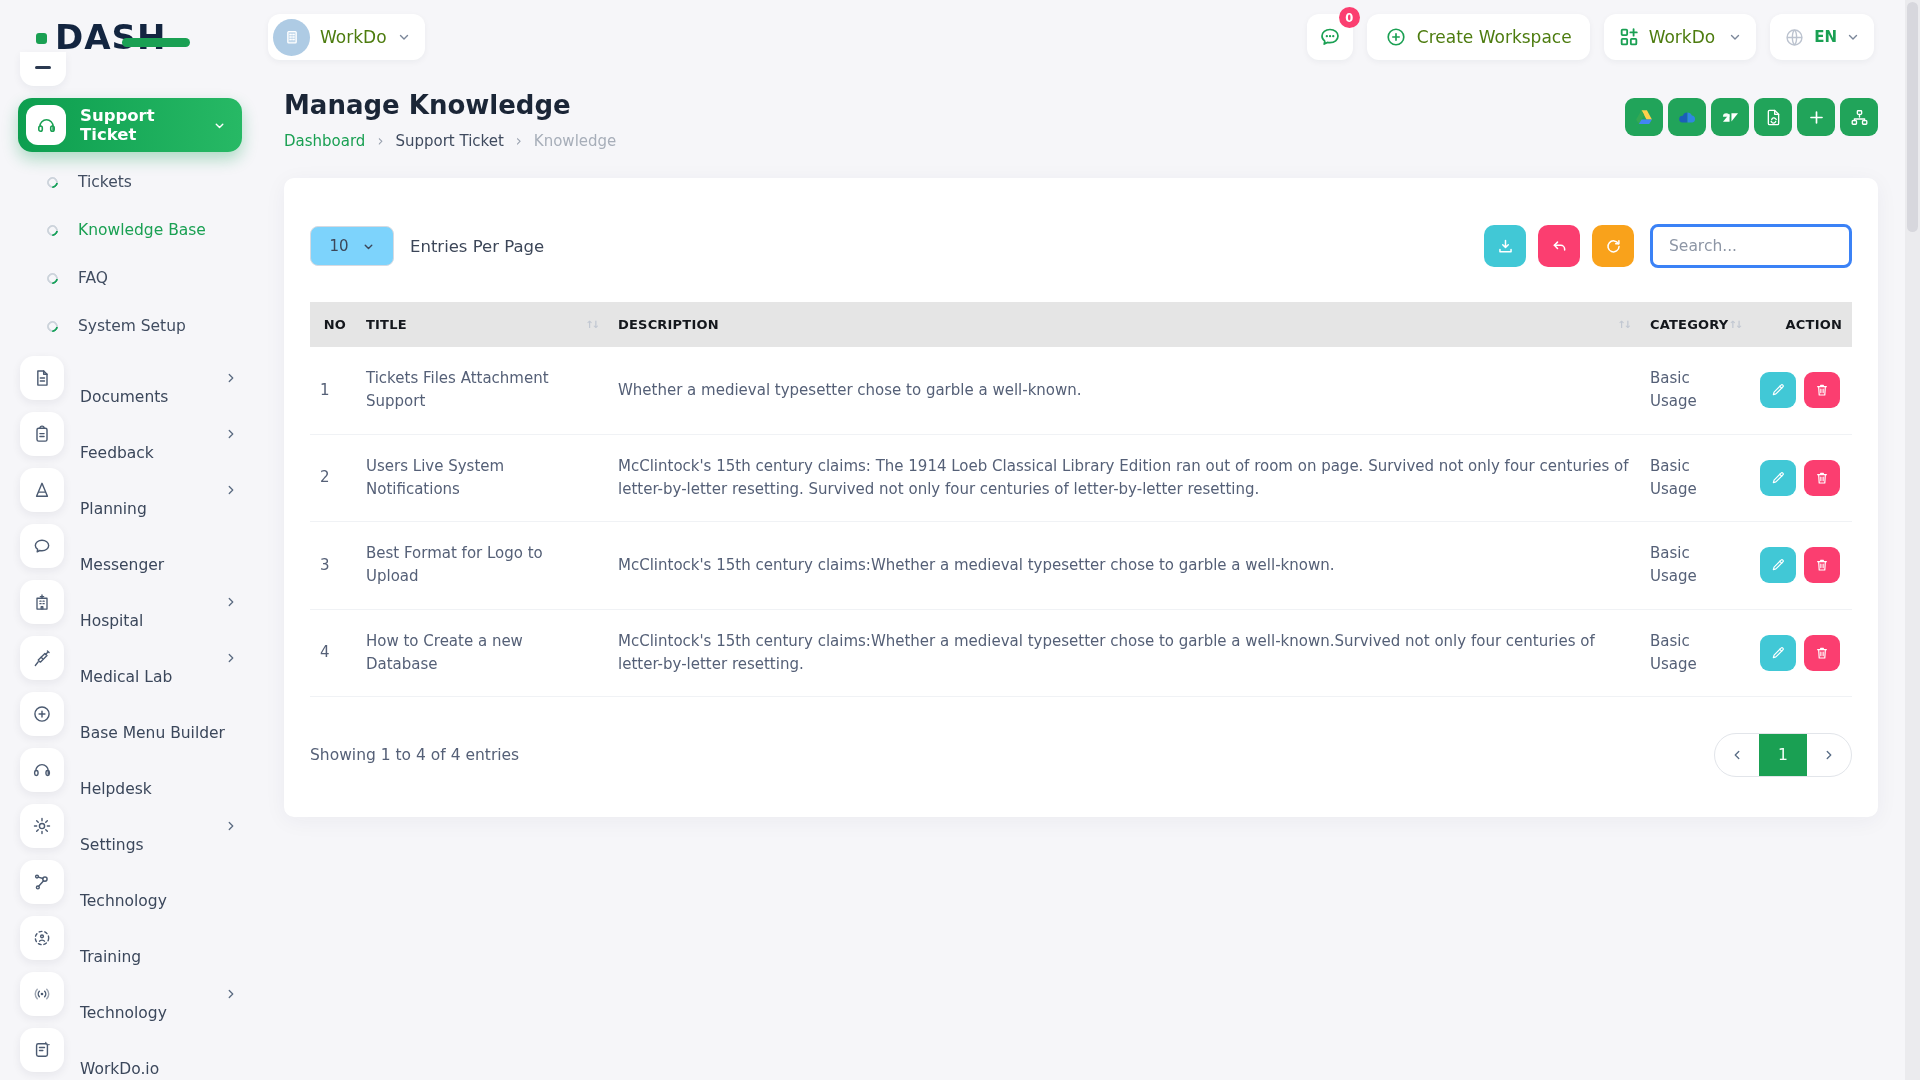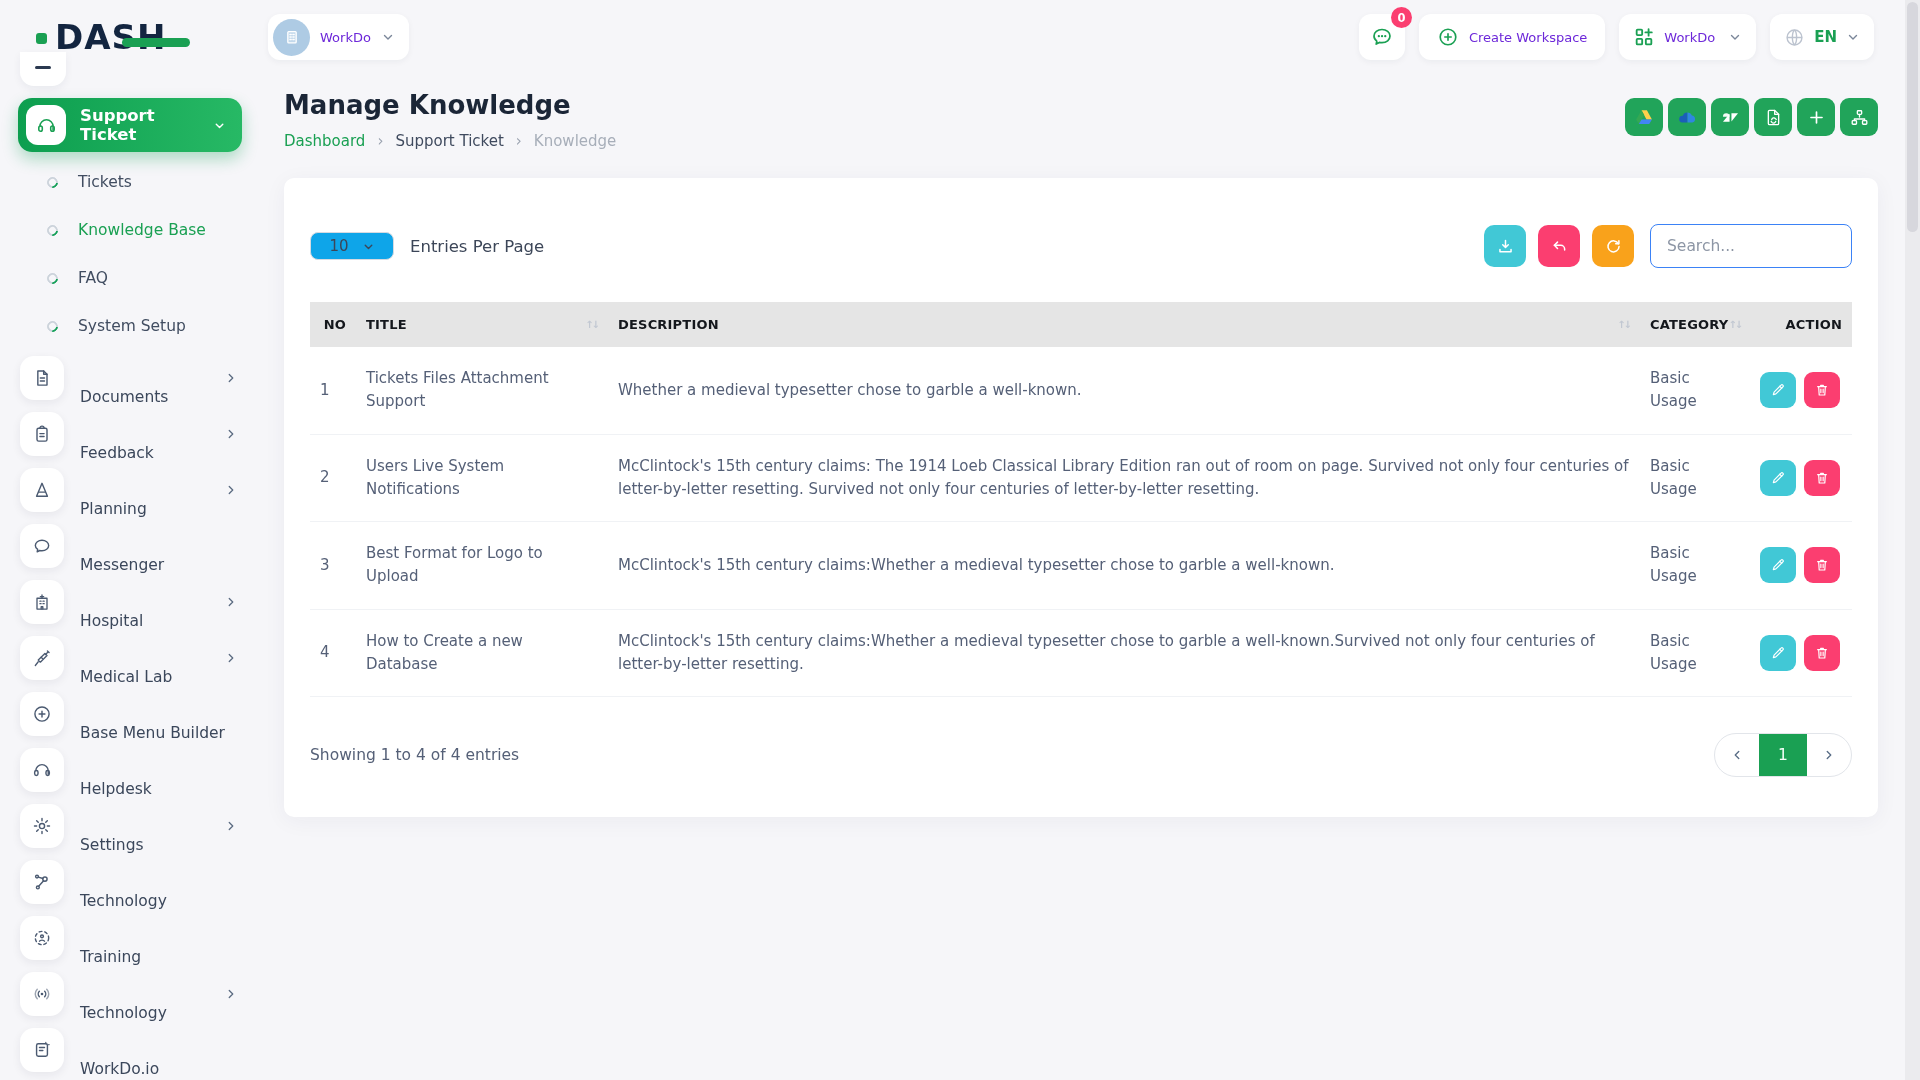--- a/index.html
+++ b/index.html
@@ -13,21 +13,21 @@
   
   .topbar { height:64px; display:flex; align-items:center; padding:10px 46px 0 36px; gap:18px; }
   .logo { position:relative; width:214px; display:flex; align-items:center; gap:8px; }
   .logo .dot { width:11px; height:11px; border-radius:3px; background:#1aa053; margin-top:2px; }
   .logo .word { font-size:34px; font-weight:900; letter-spacing:1px; color:#132540; }
   .logo .bar { position:absolute; left:86px; top:21px; width:68px; height:9px; border-radius:5px; background:#1aa053; }
   .pill { height:46px; background:#fff; border-radius:12px; display:flex; align-items:center;
           box-shadow:0 2px 6px rgba(25,35,60,.05); cursor:pointer; }
   .ws-pill { padding:0 14px 0 5px; gap:10px; }
   .ws-avatar { width:37px; height:37px; border-radius:50%; background:#aecbe4; display:grid; place-items:center; }
-  .pill-label { font-size:13px; color:#6d28d9; font-weight:500; }
+  .pill-label { font-size:17px; color:#4d7c0f; font-weight:500; }
   .top-right { margin-left:auto; display:flex; align-items:center; gap:14px; }
   .chat-btn { width:46px; height:46px; border-radius:12px; background:#fff; position:relative;
               display:grid; place-items:center; box-shadow:0 2px 6px rgba(25,35,60,.05); cursor:pointer; }
   .chat-badge { position:absolute; top:-7px; right:-7px; min-width:21px; height:21px; border-radius:50%;
                 background:#fb3e70; color:#fff; font-size:11.5px; font-weight:700;
                 display:grid; place-items:center; }
   .create-pill { padding:0 18px; gap:10px; }
   .apps-pill { padding:0 14px; gap:9px; }
   .lang-pill { padding:0 14px; gap:9px; }
   .lang-code { font-size:15px; font-weight:700; color:#1aa053; }
@@ -65,30 +65,30 @@
   .crumb-mid { color:#3f4a5e; cursor:pointer; }
   .crumb-cur { color:#a7aeb9; }
   .crumb-sep { color:#9aa2af; font-size:15px; }
   .quick-actions { display:flex; gap:5px; margin-top:8px; }
   .qa-btn { width:38px; height:38px; border-radius:9px; background:#21a45a; display:grid; place-items:center; cursor:pointer; }
 
   
   .card { margin-top:28px; background:#fff; border-radius:10px; box-shadow:0 4px 22px rgba(30,40,70,.05);
           padding:46px 26px 40px; min-height:558px; }
   .controls { display:flex; align-items:center; margin-bottom:34px; }
-  .select-box { width:84px; height:28px; border:1px solid #d6dae1; border-radius:8px; background:#0ea5e9;
+  .select-box { width:84px; height:40px; border:1px solid #d6dae1; border-radius:8px; background:#7dd3fc;
                 display:flex; align-items:center; justify-content:center; gap:13px;
                 font-size:15px; color:#3c4658; cursor:pointer; }
   .entries-label { font-size:16.5px; color:#3c4658; margin-left:16px; }
   .spacer { flex:1; }
   .ctl-btn { width:42px; height:42px; border-radius:10px; display:grid; place-items:center; cursor:pointer; margin-left:12px; }
   .ctl-download { background:#41c8d6; }
   .ctl-undo { background:#fb3e70; }
   .ctl-refresh { background:#f9a21b; }
-  .search-input { width:202px; height:44px; border:1px solid #3b82f6; border-radius:8px; margin-left:16px;
+  .search-input { width:202px; height:44px; border:3px solid #3b82f6; border-radius:8px; margin-left:16px;
                   padding:0 16px; font-size:15.5px; color:#3c4658; outline:none;
                   font-family:"DejaVu Sans","Liberation Sans",sans-serif; }
   .search-input::placeholder { color:#8d96a5; }
 
   table { width:100%; border-collapse:collapse; table-layout:fixed; }
   thead th { background:#e5e5e5; padding:15px 10px; font-size:13px; font-weight:700; color:#14171c;
              text-align:right; letter-spacing:.2px; }
   th.c-no { width:46px; } th.c-title { width:252px; } th.c-cat { width:110px; } th.c-act { width:102px; }
   .th-flex { display:flex; align-items:center; justify-content:space-between; }
   .sort-icon { font-size:10px; color:#c2c8d2; letter-spacing:-2px; cursor:pointer; }

